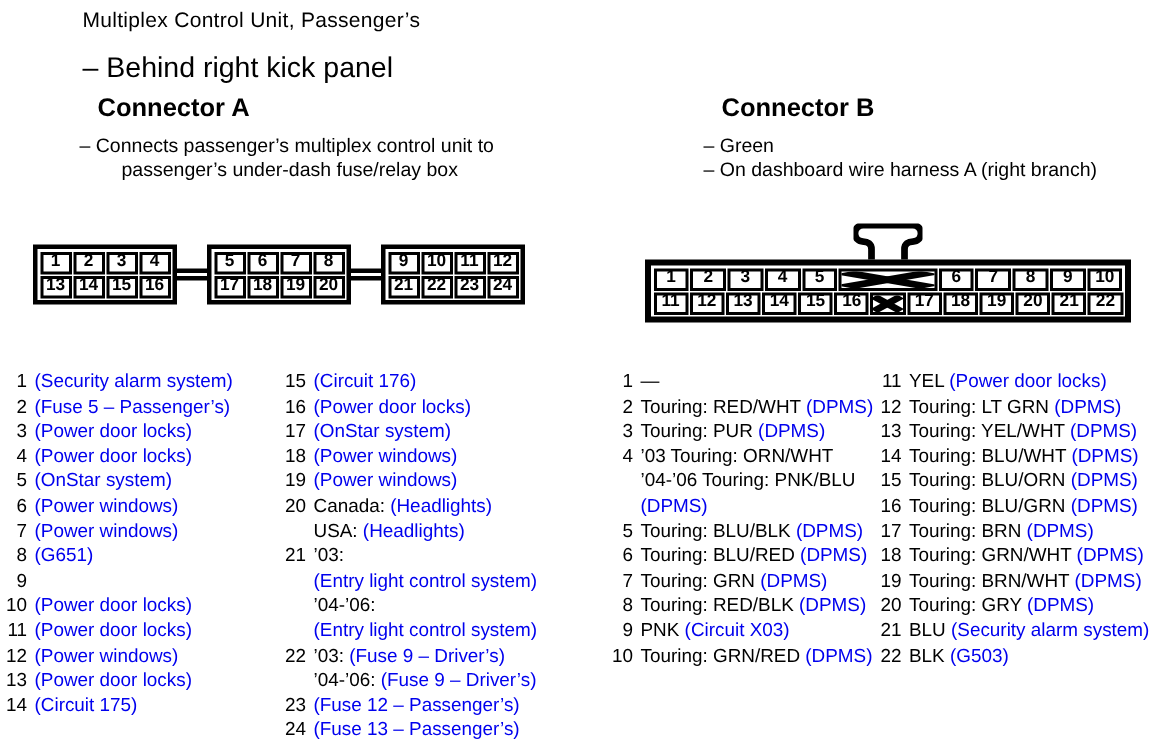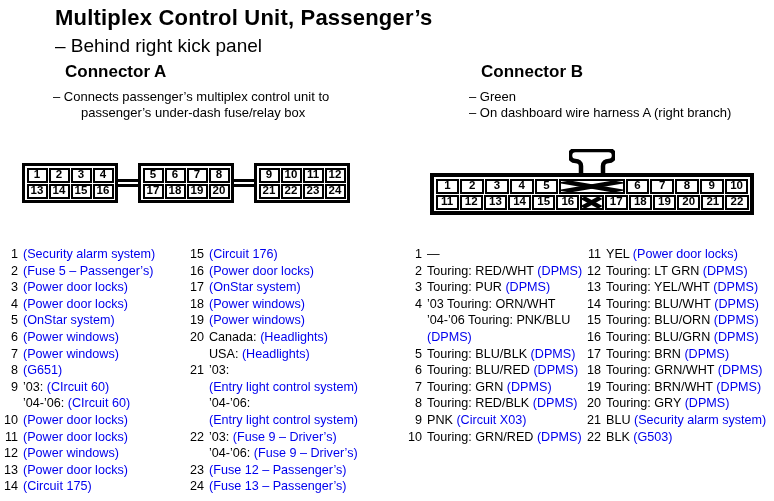--- a/index.html
+++ b/index.html
@@ -4,21 +4,21 @@
 <style>
   html,body{margin:0;padding:0;}
   body{
     width:774px;height:501px;position:relative;overflow:hidden;
     background:#fff;color:#000;
     font-family:"Liberation Sans", sans-serif;
     -webkit-font-smoothing:antialiased;
   }
   .abs{position:absolute;}
   
-  #page-title{left:55px;top:5px;font-size:22px;font-weight:700;letter-spacing:.2px;}
+  #page-title{left:55px;top:5px;font-size:14px;font-weight:400;letter-spacing:.2px;}
   #location-note{left:55px;top:35px;font-size:19px;}
   .conn-head h2{margin:0 0 7px 12px;font-size:17px;font-weight:700;}
   .conn-head .note{font-size:13px;line-height:16px;}
   .conn-head .note.indent{padding-left:28px;}
   #connA-head{left:53px;top:62px;}
   #connB-head{left:469px;top:62px;}
 
   
   #connA-diagram{left:22px;top:163px;display:flex;align-items:center;}
   .blockA{border:3.5px solid #000;padding:1px;background:#fff;}
@@ -217,24 +217,20 @@
       </div>
     </div>
     <div class="pin-item">
       <span class="pin-num">8</span>
       <div class="pin-text">
         <div class="pin-line"><span class="lk">(G651)</span></div>
       </div>
     </div>
     <div class="pin-item">
       <span class="pin-num">9</span>
-      <div class="pin-text">
-        <div class="pin-line"><span class="pl">’03: </span><span class="lk">(CIrcuit 60)</span></div>
-        <div class="pin-line"><span class="pl">’04-’06: </span><span class="lk">(CIrcuit 60)</span></div>
-      </div>
     </div>
     <div class="pin-item">
       <span class="pin-num">10</span>
       <div class="pin-text">
         <div class="pin-line"><span class="lk">(Power door locks)</span></div>
       </div>
     </div>
     <div class="pin-item">
       <span class="pin-num">11</span>
       <div class="pin-text">

